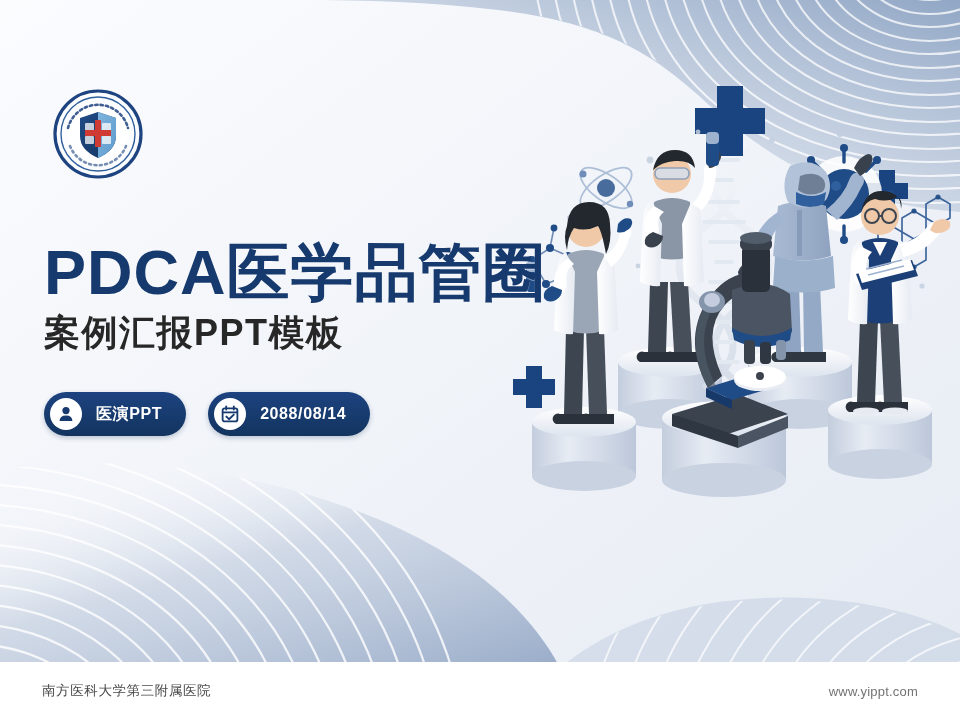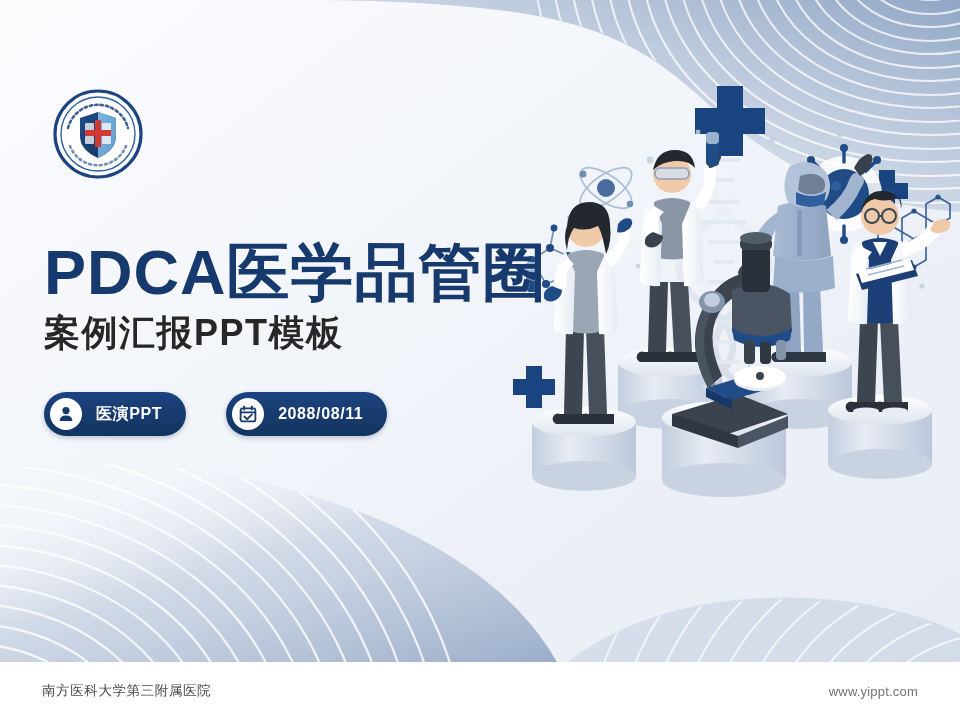--- a/index.html
+++ b/index.html
@@ -57,21 +57,21 @@
     font-weight:bold;
     color:#272727;
     letter-spacing:1.5px;
     margin-top:6px;
     white-space:nowrap;
   }
 
   
   .pill-row {
     position:absolute; left:44px; top:392px;
-    display:flex; gap:40px; z-index:20;
+    display:flex; gap:22px; z-index:20;
   }
   .pill {
     height:44px;
     border-radius:22px;
     background:linear-gradient(180deg,#1d4380 0%,#12345f 100%);
     display:flex; align-items:center;
     padding:0 24px 0 6px;
     box-shadow:0 2px 5px rgba(20,50,95,.25);
   }
   .pill-icon {
@@ -582,21 +582,21 @@
     <div class="pill">
       <span class="pill-icon">
         <svg width="20" height="20" viewBox="0 0 20 20" xmlns="http://www.w3.org/2000/svg" aria-hidden="true">
           <rect x="2.6" y="4.4" width="14.8" height="13" rx="2" fill="none" stroke="#16396e" stroke-width="1.8"></rect>
           <line x1="2.6" y1="8.4" x2="17.4" y2="8.4" stroke="#16396e" stroke-width="1.8"></line>
           <line x1="6.2" y1="2.4" x2="6.2" y2="5.6" stroke="#16396e" stroke-width="1.8" stroke-linecap="round"></line>
           <line x1="13.8" y1="2.4" x2="13.8" y2="5.6" stroke="#16396e" stroke-width="1.8" stroke-linecap="round"></line>
           <path d="M 6.4 12.6 l 2.6 2.6 l 4.8 -4.6" fill="none" stroke="#16396e" stroke-width="1.9" stroke-linecap="round" stroke-linejoin="round"></path>
         </svg>
       </span>
-      <span class="pill-text">2088/08/11</span>
+      <span class="pill-text">2088/08/14</span>
     </div>
 
   </div>
 
   <div class="footer">
     <div class="footer-left">南方医科大学第三附属医院</div>
     <div class="footer-right">www.yippt.com</div>
   </div>
 
 </div>

